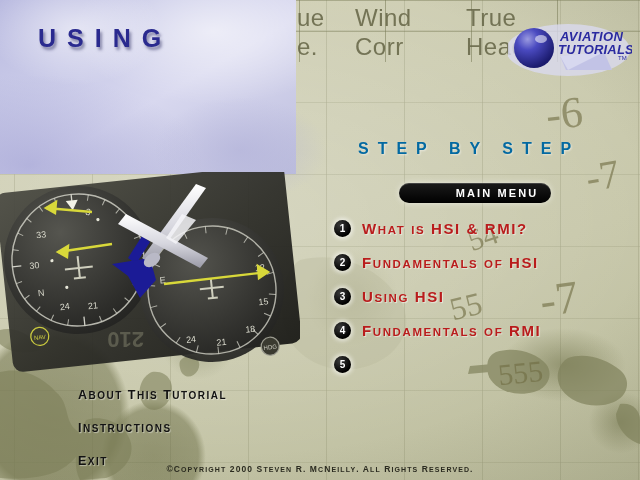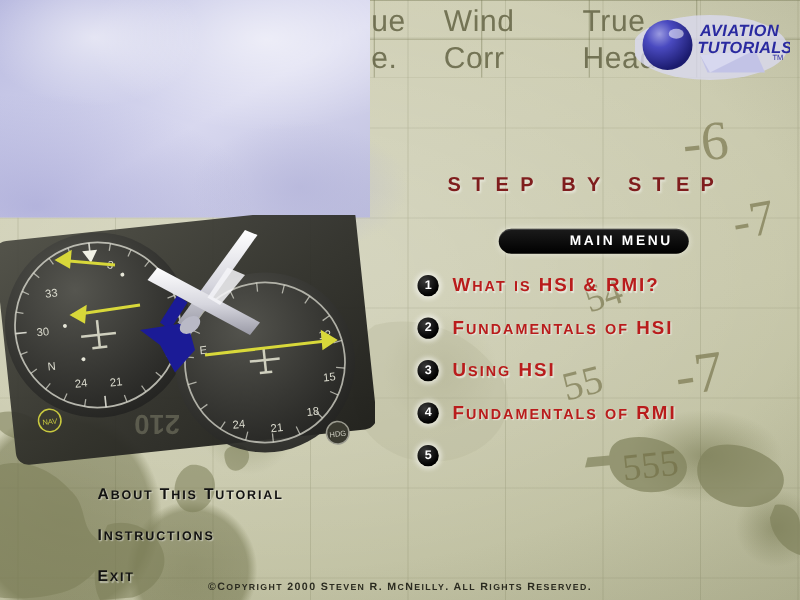--- a/index.html
+++ b/index.html
@@ -80,26 +80,26 @@
     font-size:68px; font-weight:bold; letter-spacing:16px; line-height:68px;
     color:#1f1f8e; white-space:nowrap;
     text-shadow:
       -1px -1px 0 #5d5dc4,
        1px  1px 0 #0d0d54,
        4px  5px 5px rgba(40,40,70,.55);
   }
   .t-step {
     position:absolute; left:358px; top:140px;
     font-size:16px; font-weight:bold; letter-spacing:9px;
-    color:#7f1d1d; white-space:nowrap;
+    color:#0369a1; white-space:nowrap;
     text-shadow: 1px 1px 2px rgba(255,255,255,.5);
   }
 
   
-  .logo { position:absolute; left:508px; top:8px; width:124px; height:56px; }
+  .logo { position:absolute; left:508px; top:20px; width:124px; height:56px; }
 
   
   .art { position:absolute; left:0; top:172px; width:300px; height:200px; overflow:hidden; }
 
   
   .mm-btn {
     position:absolute; left:399px; top:183px; width:152px; height:20px;
     border-radius:11px; background:linear-gradient(#1b1b1b,#000);
     box-shadow:0 0 6px rgba(255,255,255,.55), inset 0 1px 0 rgba(255,255,255,.18);
     display:flex; align-items:center; justify-content:center;padding-left:44px;
@@ -186,20 +186,21 @@
   <div class="hw" style="left:468px;top:220px;font-size:30px;transform:rotate(-18deg)">54</div>
   <div class="hw" style="left:450px;top:288px;font-size:32px;transform:rotate(-14deg)">55</div>
   <div class="hw" style="left:190px;top:300px;font-size:30px;transform:rotate(-170deg)">210</div>
   <div class="hw" style="left:498px;top:356px;font-size:30px;transform:rotate(-6deg)">555</div>
 
   <div class="lavender">
     <div class="cloud1"></div>
     <div class="cloud2"></div>
   </div>
 
+  <div class="t-using">USING</div>
   <div class="t-step">STEP BY STEP</div>
 
   <div class="logo">
     <svg width="124" height="56" viewBox="0 0 124 56">
       <defs>
         <radialGradient id="sph" cx="34%" cy="28%" r="72%">
           <stop offset="0%" stop-color="#9a9ae0"></stop>
           <stop offset="38%" stop-color="#4a4ac0"></stop>
           <stop offset="100%" stop-color="#1b1b6e"></stop>
         </radialGradient>

